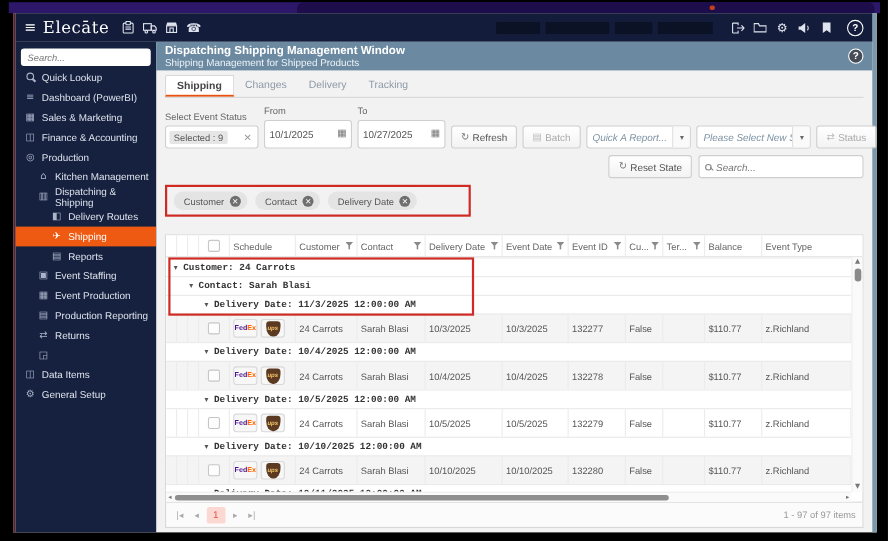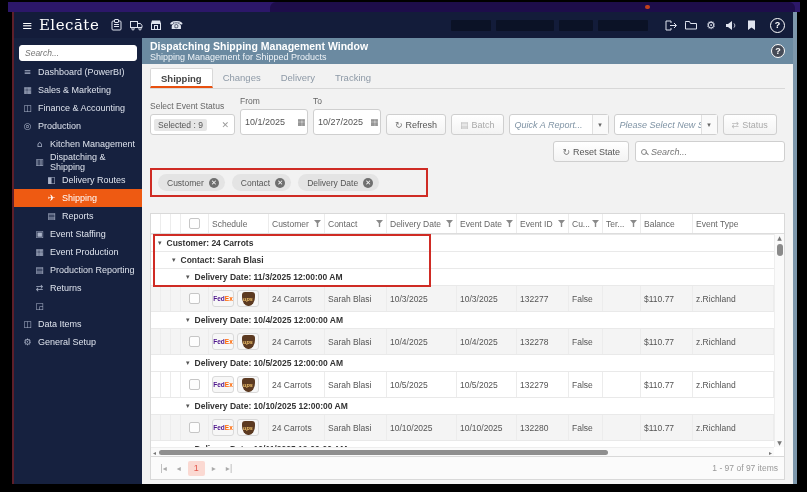--- a/index.html
+++ b/index.html
@@ -60,21 +60,21 @@
   .tab.active { background:#fff; border:1px solid #d8d8d8; border-bottom:2px solid #e8500f; color:#444; font-weight:bold; border-radius:2px 2px 0 0; }
 
   
   .filters { display:flex; gap:5px; margin-top:7px; flex:0 0 auto; align-items:flex-end; }
   .fgroup { display:flex; flex-direction:column; }
   .flabel { font-size:8.5px; color:#666; margin-bottom:3px; height:10px; }
   .ctrl { height:21px; background:#fff; border:1px solid #cfcfcf; border-radius:3px; display:flex; align-items:center; font-size:9px; color:#555; }
   .status-sel { width:85px; padding:1px 3px; justify-content:space-between; }
   .sel-chip { background:#e6e6e6; border-radius:2px; padding:1px 4px; font-size:8.5px; color:#555; }
   .clear-x { color:#999; font-size:9px; padding:0 2px; cursor:pointer; }
-  .date-inp { width:68px; padding:12px 4px; justify-content:space-between; }
+  .date-inp { width:80px; padding:12px 4px; justify-content:space-between; }
   .date-inp input { border:none; width:52px; font-size:9px; color:#555; outline:none; font-family:"Liberation Sans",sans-serif; }
   .cal-ic { color:#777; font-family:"DejaVu Sans",sans-serif; font-size:9px; cursor:pointer; }
   .btn { height:21px; border:1px solid #cfcfcf; border-radius:3px; background:linear-gradient(#fff,#f3f3f3); color:#555;
          font-size:9px; display:inline-flex; align-items:center; justify-content:center; gap:3px; padding:0 8px; cursor:pointer; white-space:nowrap; }
   .btn .bic { font-family:"DejaVu Sans",sans-serif; font-size:9px; color:#777; }
   .btn.disabled { color:#aaa; } .btn.disabled .bic { color:#bbb; }
   .dd { padding:0; }
   .dd .dd-text { flex:1; padding:0 5px; font-style:italic; color:#7f93a4; overflow:hidden; white-space:nowrap; }
   .dd .dd-arrow { width:16px; border-left:1px solid #e0e0e0; height:100%; display:flex; align-items:center; justify-content:center;
                   color:#666; font-family:"DejaVu Sans",sans-serif; font-size:7px; cursor:pointer; background:#fafafa; }
@@ -102,21 +102,21 @@
   .c-exp{width:10px;flex:0 0 auto;} .c-chk{width:28px;flex:0 0 auto;justify-content:center;}
   .c-sched{width:60px;flex:0 0 auto;} .c-cust{width:56px;flex:0 0 auto;} .c-cont{width:62px;flex:0 0 auto;}
   .c-ddate{width:70px;flex:0 0 auto;} .c-edate{width:60px;flex:0 0 auto;} .c-eid{width:52px;flex:0 0 auto;}
   .c-cu{width:34px;flex:0 0 auto;} .c-ter{width:38px;flex:0 0 auto;} .c-bal{width:52px;flex:0 0 auto;} .c-etype{flex:1;border-right:none;}
   .funnel { width:7px; height:7px; background:#8a8a8a; clip-path:polygon(0 0,100% 0,60% 45%,60% 100%,40% 100%,40% 45%); margin-left:auto; flex:0 0 auto; cursor:pointer; }
   .cb { width:11px; height:11px; border:1px solid #c6c6c6; border-radius:2px; background:#fdfdfd; cursor:pointer; }
 
   .gbody { flex:1; overflow:hidden; position:relative; padding-right:10px; }
   .grow { display:flex; align-items:center; height:17px; border-top:1px solid #e9e9e9; background:#fff; font-size:8.5px; color:#333; }
   .grow .garrow { color:#555; font-family:"DejaVu Sans",sans-serif; font-size:7px; margin-right:5px; cursor:pointer; }
-  .grow .glabel { font-weight:bold; }
+  .grow .glabel { font-weight:bold;font-family:Liberation Mono, monospace; }
   .g1 { padding-left:7px; } .g2 { padding-left:21px; } .g3 { padding-left:35px; }
   .drow { display:flex; height:26px; border-top:1px solid #e9e9e9; }
   .dcell { display:flex; align-items:center; font-size:8.5px; color:#555; padding:0 3px; border-right:1px solid #ececec; overflow:hidden; white-space:nowrap; }
   .drow.alt { background:#f4f4f4; } .drow.plain { background:#fff; }
   .logo-chip { width:22px; height:17px; border:1px solid #d9d9d9; border-radius:3px; background:#f7f7f7; display:inline-flex; align-items:center; justify-content:center; margin-right:3px; cursor:pointer; flex:0 0 auto; }
   .fedex { font-size:6.5px; font-weight:bold; }
   .fedex .fd { color:#4d148c; } .fedex .ex { color:#ff6600; }
   .ups { width:13px; height:14px; background:#5c3a21; border-radius:3px 3px 6px 6px / 3px 3px 9px 9px; color:#f0c36b; font-size:5.5px; font-weight:bold; font-style:italic; display:flex; align-items:center; justify-content:center; }
   .annot2 { left:2px; top:20px; width:278px; height:53px; }
 
@@ -209,20 +209,24 @@
       <span class="help-badge">?</span>
     </div>
 
     <div class="body-row">
 
       <div class="sidebar">
         <div class="side-search">
           <input type="text" placeholder="Search..." style="">
         </div>
         <div id="sidebar-items">
+            <div class="side-item lv0">
+              <span class="ic"><span class="mag"></span></span>
+              <span>Quick Lookup</span>
+            </div>
             <div class="side-item lv0">
               <span class="ic">≡</span>
               <span>Dashboard (PowerBI)</span>
             </div>
             <div class="side-item lv0">
               <span class="ic">▦</span>
               <span>Sales &amp; Marketing</span>
             </div>
             <div class="side-item lv0">
               <span class="ic">◫</span>

